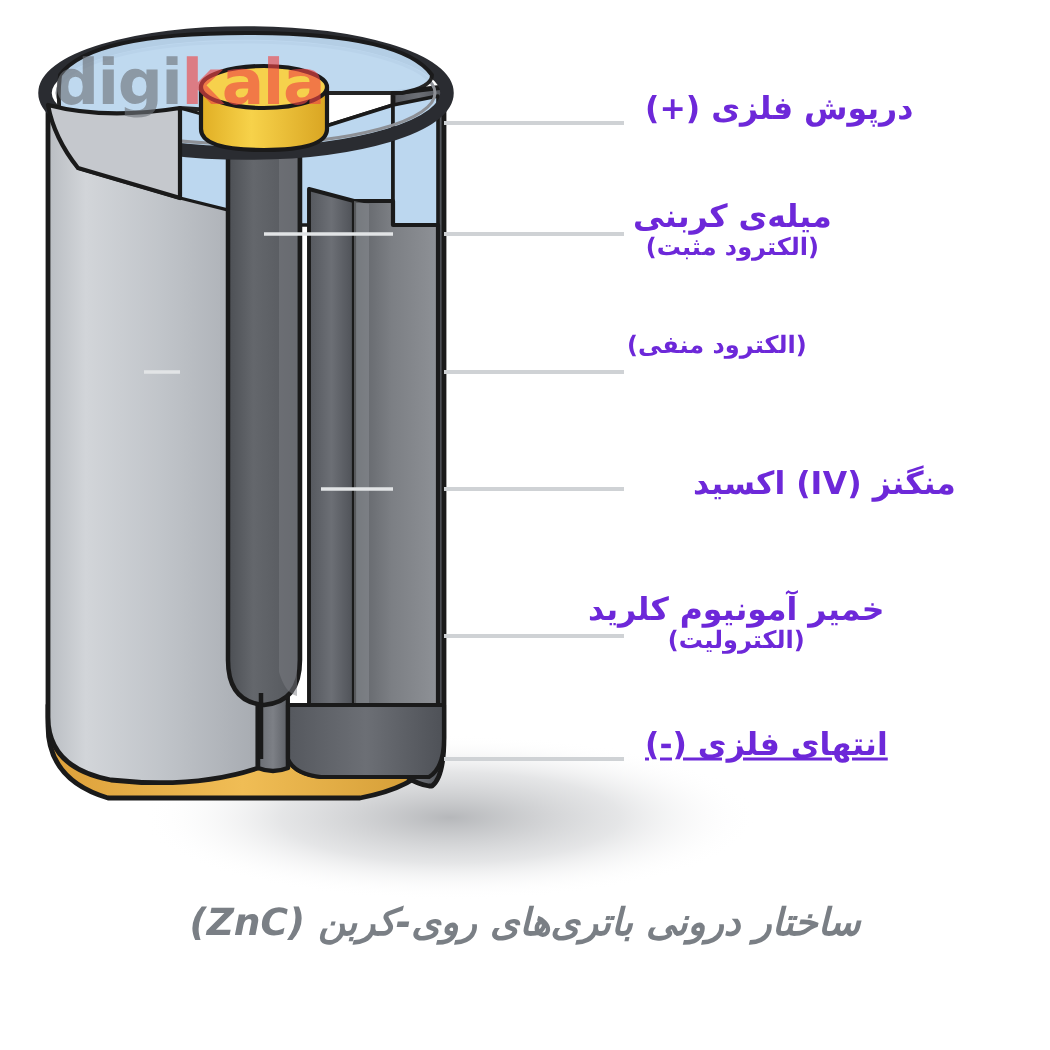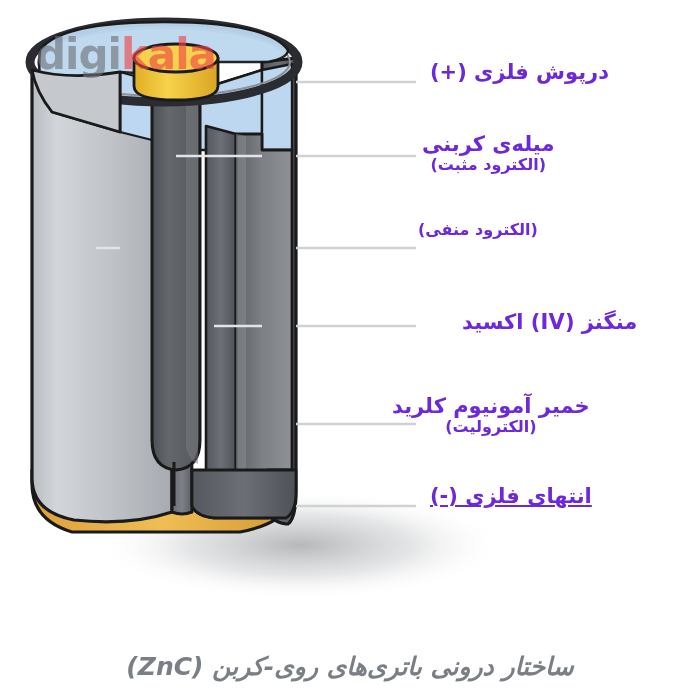--- a/index.html
+++ b/index.html
@@ -20,21 +20,21 @@
     direction:rtl;
     white-space:nowrap;
     font-family:"DejaVu Sans","Liberation Sans",sans-serif;
   }
   .label .main{font-size:21px;font-weight:700;display:block;letter-spacing:.2px;}
   .label .sub{font-size:16px;font-weight:700;display:block;margin-top:-1px;}
 
   #caption{
     position:absolute;
     left:0;right:0;
-    top:652px;
+    top:600px;
     text-align:center;
     color:#7a7f85;
     font-size:25px;
     font-style:italic;
     font-weight:700;
     direction:rtl;
     font-family:"DejaVu Sans","Liberation Sans",sans-serif;
   }
 
   #watermark{

